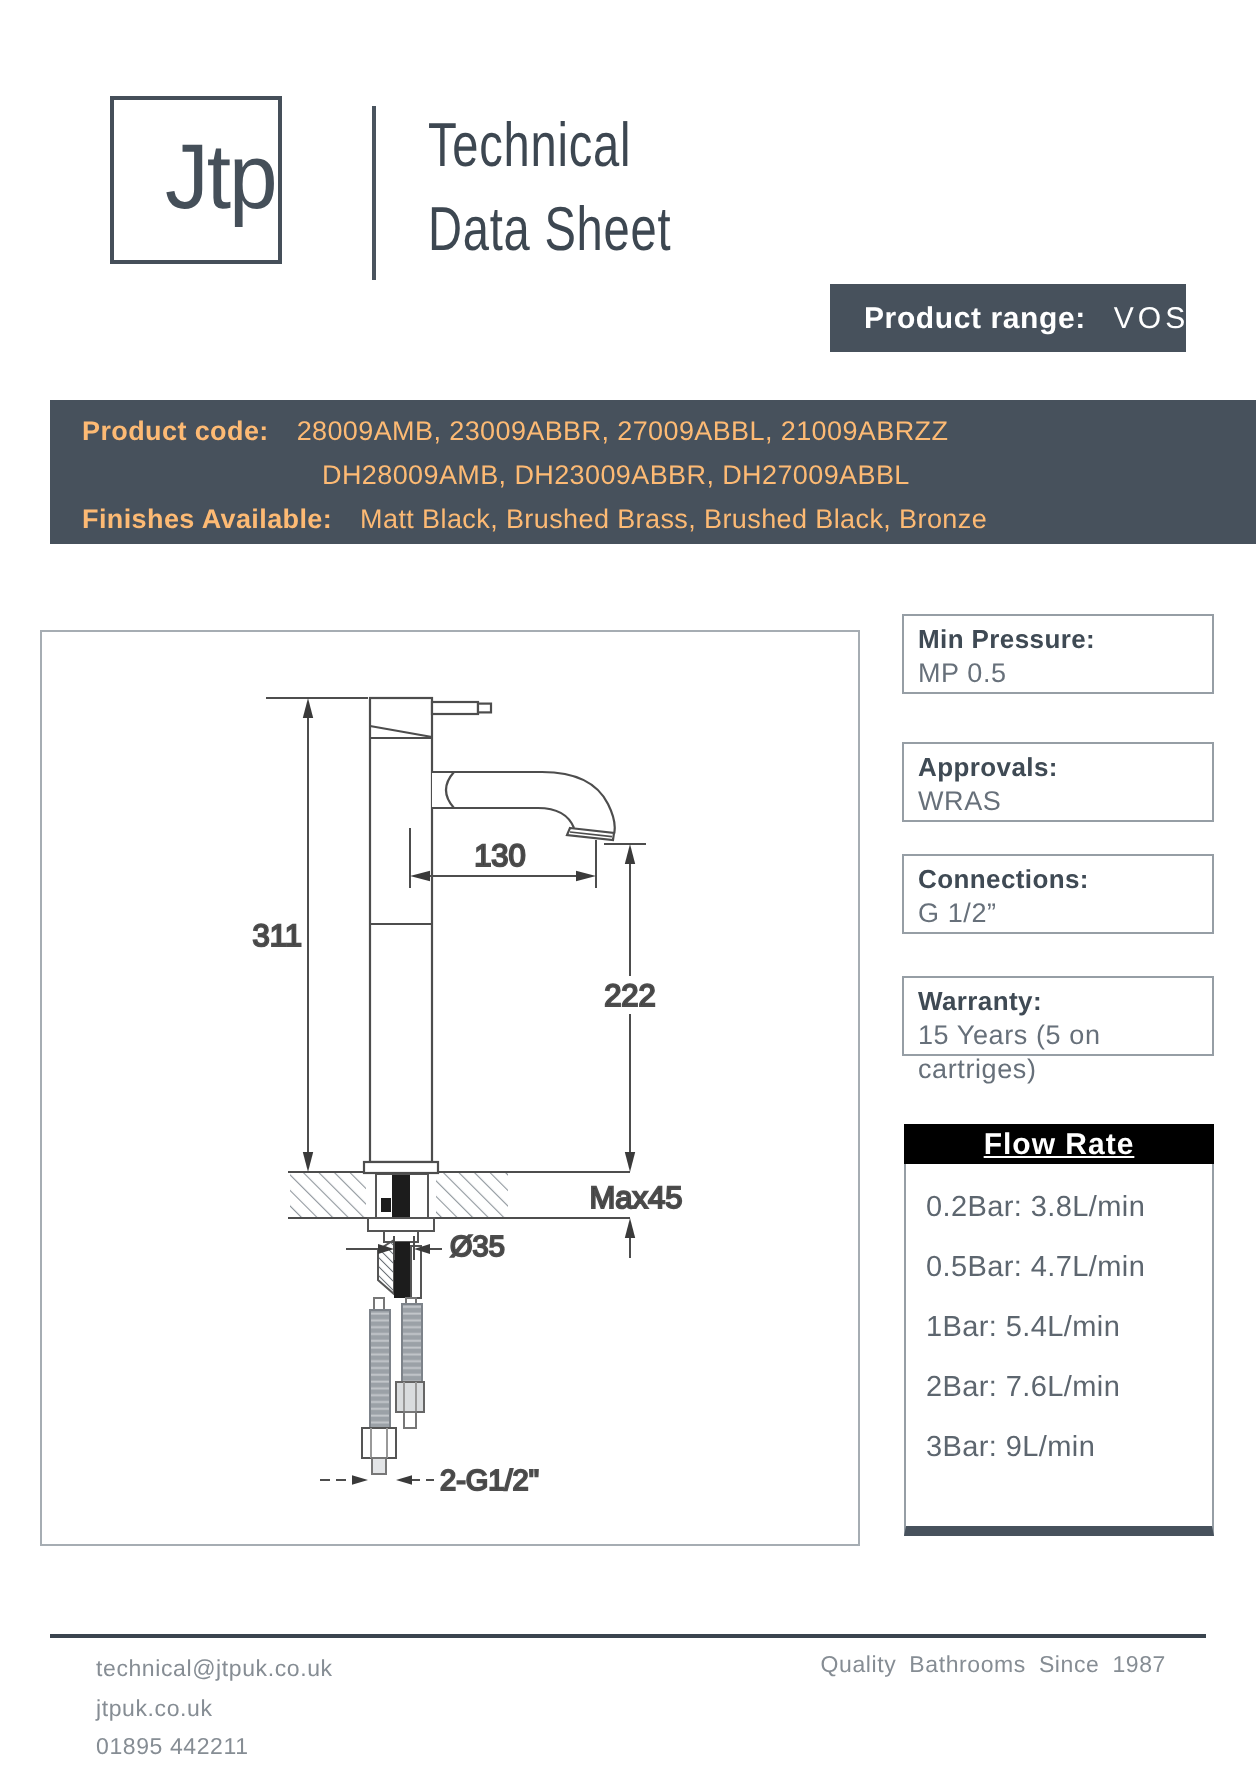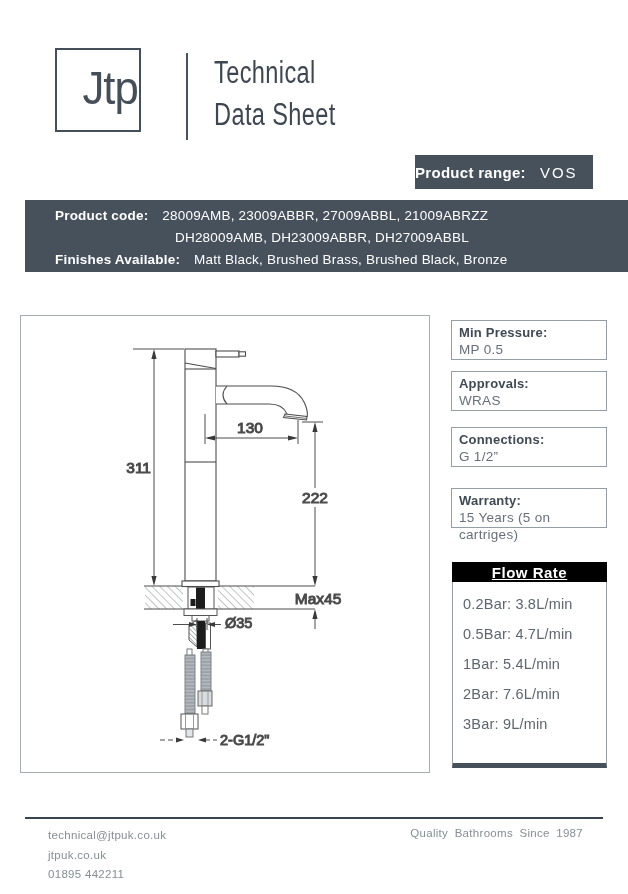--- a/index.html
+++ b/index.html
@@ -25,50 +25,50 @@
     background: #4a545e;
   }
   .doc-title { position: absolute; left: 214px; top: 52px; color: #3d4751; }
   .doc-title .line {
     display: block; font-size: 31px; font-weight: 400; line-height: 42px;
     transform: scaleX(0.76); transform-origin: left center; white-space: nowrap;
     letter-spacing: 0.5px;
   }
   
   .range-bar {
-    position: absolute; left: 415px; top: 155px; width: 178px; height: 34px;
+    position: absolute; left: 415px; top: 142px; width: 178px; height: 34px;
     background: #47515c; color: #ffffff;
-    display: flex; align-items: center; 
+    display: flex; align-items: center; padding-left: 17px;
     font-size: 15px; white-space: nowrap;
   }
   .range-bar .lbl { font-weight: 700; letter-spacing: 0.3px; }
   .range-bar .val { font-weight: 400; margin-left: 14px; letter-spacing: 2px; }
   
   .code-bar {
     position: absolute; left: 25px; top: 200px; width: 603px; height: 72px;
-    background: #47515c; color: #ffffff; font-size: 13.5px;
-    padding: 5px 0 0 30px; line-height: 22px; letter-spacing: 0.2px;
+    background: #47515c; color: #fdba74; font-size: 13.5px;
+    padding: 5px 0 0 16px; line-height: 22px; letter-spacing: 0.2px;
   }
   .code-bar .row { white-space: nowrap; }
   .code-bar .b { font-weight: 700; }
   .code-bar .indent { padding-left: 120px; }
   .code-bar .gap { display: inline-block; width: 10px; }
   
   .drawing-frame {
     position: absolute; left: 20px; top: 315px; width: 410px; height: 458px;
     border: 1px solid #a6adb3; background: #ffffff;
   }
   
   .spec-box {
     position: absolute; left: 451px; width: 156px; height: 40px;
     border: 1px solid #969ea5; background: #fff; padding: 3px 7px 0 7px;
   }
   .spec-box .sl { font-size: 13px; font-weight: 700; color: #3f4a54; line-height: 17px; letter-spacing: 0.2px; }
   .spec-box .sv { font-size: 13.5px; color: #67707a; line-height: 17px; letter-spacing: 0.3px; }
-  .spec-1 { top: 320px; } .spec-2 { top: 371px; } .spec-3 { top: 427px; } .spec-4 { top: 488px; }
+  .spec-1 { top: 307px; } .spec-2 { top: 371px; } .spec-3 { top: 427px; } .spec-4 { top: 488px; }
   
   .flow-panel { position: absolute; left: 452px; top: 562px; width: 155px; }
   .flow-header {
     height: 20px; background: #000000; color: #fff; font-size: 15px; font-weight: 700;
     display: flex; align-items: center; justify-content: center; letter-spacing: 0.5px; text-decoration: underline;
   }
   .flow-body {
     border: 1px solid #969ea5; border-top: none;
     border-bottom: 5px solid #47515c;
     height: 186px; padding: 7px 0 0 10px; background: #fff;

